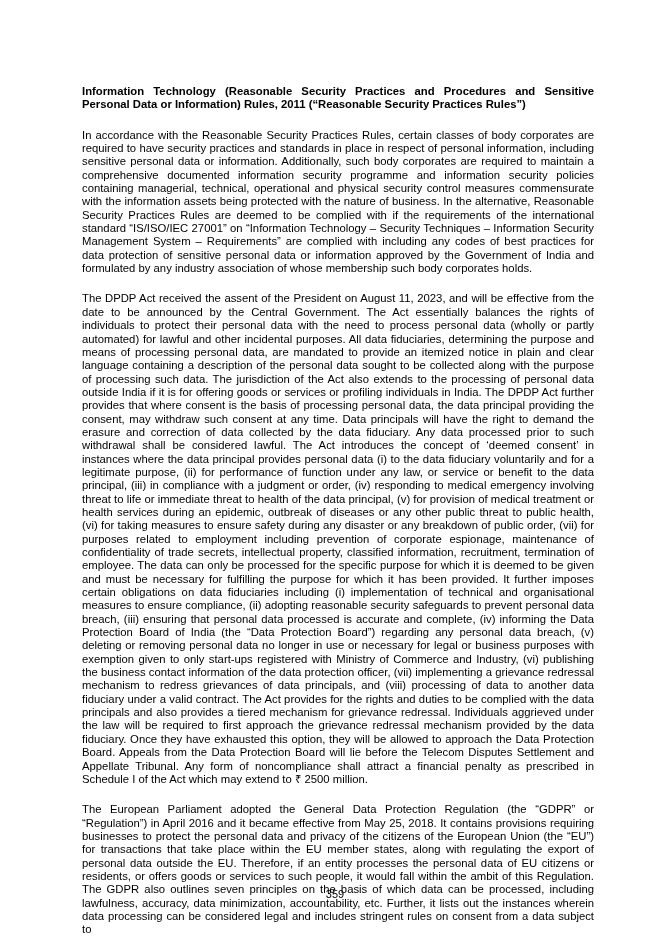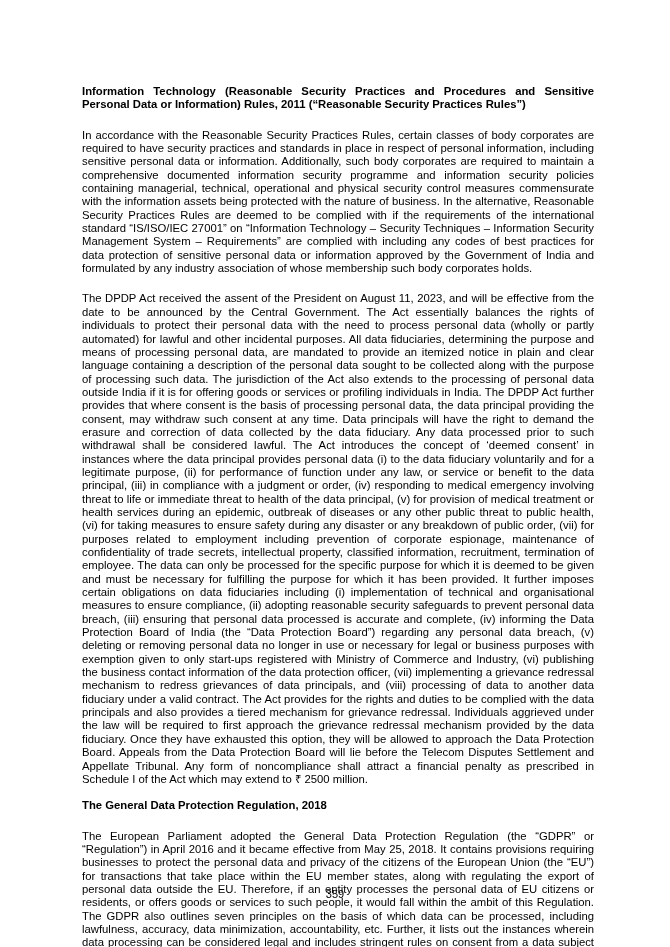--- a/index.html
+++ b/index.html
@@ -46,17 +46,16 @@
   }
 </style>
 </head>
 <body>
 
 <div class="page">
   <div class="content">
     <h2 class="heading">Information Technology (Reasonable Security Practices and Procedures and Sensitive Personal Data or Information) Rules, 2011 (“Reasonable Security Practices Rules”)</h2>
     <p class="para">In accordance with the Reasonable Security Practices Rules, certain classes of body corporates are required to have security practices and standards in place in respect of personal information, including sensitive personal data or information. Additionally, such body corporates are required to maintain a comprehensive documented information security programme and information security policies containing managerial, technical, operational and physical security control measures commensurate with the information assets being protected with the nature of business. In the alternative, Reasonable Security Practices Rules are deemed to be complied with if the requirements of the international standard “IS/ISO/IEC 27001” on “Information Technology – Security Techniques – Information Security Management System – Requirements” are complied with including any codes of best practices for data protection of sensitive personal data or information approved by the Government of India and formulated by any industry association of whose membership such body corporates holds.</p>
     <p class="para">The DPDP Act received the assent of the President on August 11, 2023, and will be effective from the date to be announced by the Central Government. The Act essentially balances the rights of individuals to protect their personal data with the need to process personal data (wholly or partly automated) for lawful and other incidental purposes. All data fiduciaries, determining the purpose and means of processing personal data, are mandated to provide an itemized notice in plain and clear language containing a description of the personal data sought to be collected along with the purpose of processing such data. The jurisdiction of the Act also extends to the processing of personal data outside India if it is for offering goods or services or profiling individuals in India. The DPDP Act further provides that where consent is the basis of processing personal data, the data principal providing the consent, may withdraw such consent at any time. Data principals will have the right to demand the erasure and correction of data collected by the data fiduciary. Any data processed prior to such withdrawal shall be considered lawful. The Act introduces the concept of ‘deemed consent’ in instances where the data principal provides personal data (i) to the data fiduciary voluntarily and for a legitimate purpose, (ii) for performance of function under any law, or service or benefit to the data principal, (iii) in compliance with a judgment or order, (iv) responding to medical emergency involving threat to life or immediate threat to health of the data principal, (v) for provision of medical treatment or health services during an epidemic, outbreak of diseases or any other public threat to public health, (vi) for taking measures to ensure safety during any disaster or any breakdown of public order, (vii) for purposes related to employment including prevention of corporate espionage, maintenance of confidentiality of trade secrets, intellectual property, classified information, recruitment, termination of employee. The data can only be processed for the specific purpose for which it is deemed to be given and must be necessary for fulfilling the purpose for which it has been provided. It further imposes certain obligations on data fiduciaries including (i) implementation of technical and organisational measures to ensure compliance, (ii) adopting reasonable security safeguards to prevent personal data breach, (iii) ensuring that personal data processed is accurate and complete, (iv) informing the Data Protection Board of India (the “Data Protection Board”) regarding any personal data breach, (v) deleting or removing personal data no longer in use or necessary for legal or business purposes with exemption given to only start-ups registered with Ministry of Commerce and Industry, (vi) publishing the business contact information of the data protection officer, (vii) implementing a grievance redressal mechanism to redress grievances of data principals, and (viii) processing of data to another data fiduciary under a valid contract. The Act provides for the rights and duties to be complied with the data principals and also provides a tiered mechanism for grievance redressal. Individuals aggrieved under the law will be required to first approach the grievance redressal mechanism provided by the data fiduciary. Once they have exhausted this option, they will be allowed to approach the Data Protection Board. Appeals from the Data Protection Board will lie before the Telecom Disputes Settlement and Appellate Tribunal. Any form of noncompliance shall attract a financial penalty as prescribed in Schedule I of the Act which may extend to ₹ 2500 million.</p>
-    <h2 class="heading">The General Data Protection Regulation, 2018</h2>
     <p class="para">The European Parliament adopted the General Data Protection Regulation (the “GDPR” or “Regulation”) in April 2016 and it became effective from May 25, 2018. It contains provisions requiring businesses to protect the personal data and privacy of the citizens of the European Union (the “EU”) for transactions that take place within the EU member states, along with regulating the export of personal data outside the EU. Therefore, if an entity processes the personal data of EU citizens or residents, or offers goods or services to such people, it would fall within the ambit of this Regulation. The GDPR also outlines seven principles on the basis of which data can be processed, including lawfulness, accuracy, data minimization, accountability, etc. Further, it lists out the instances wherein data processing can be considered legal and includes stringent rules on consent from a data subject to</p>
   </div>
   <div class="footer">359</div>
 </div>
 
 </body></html>

